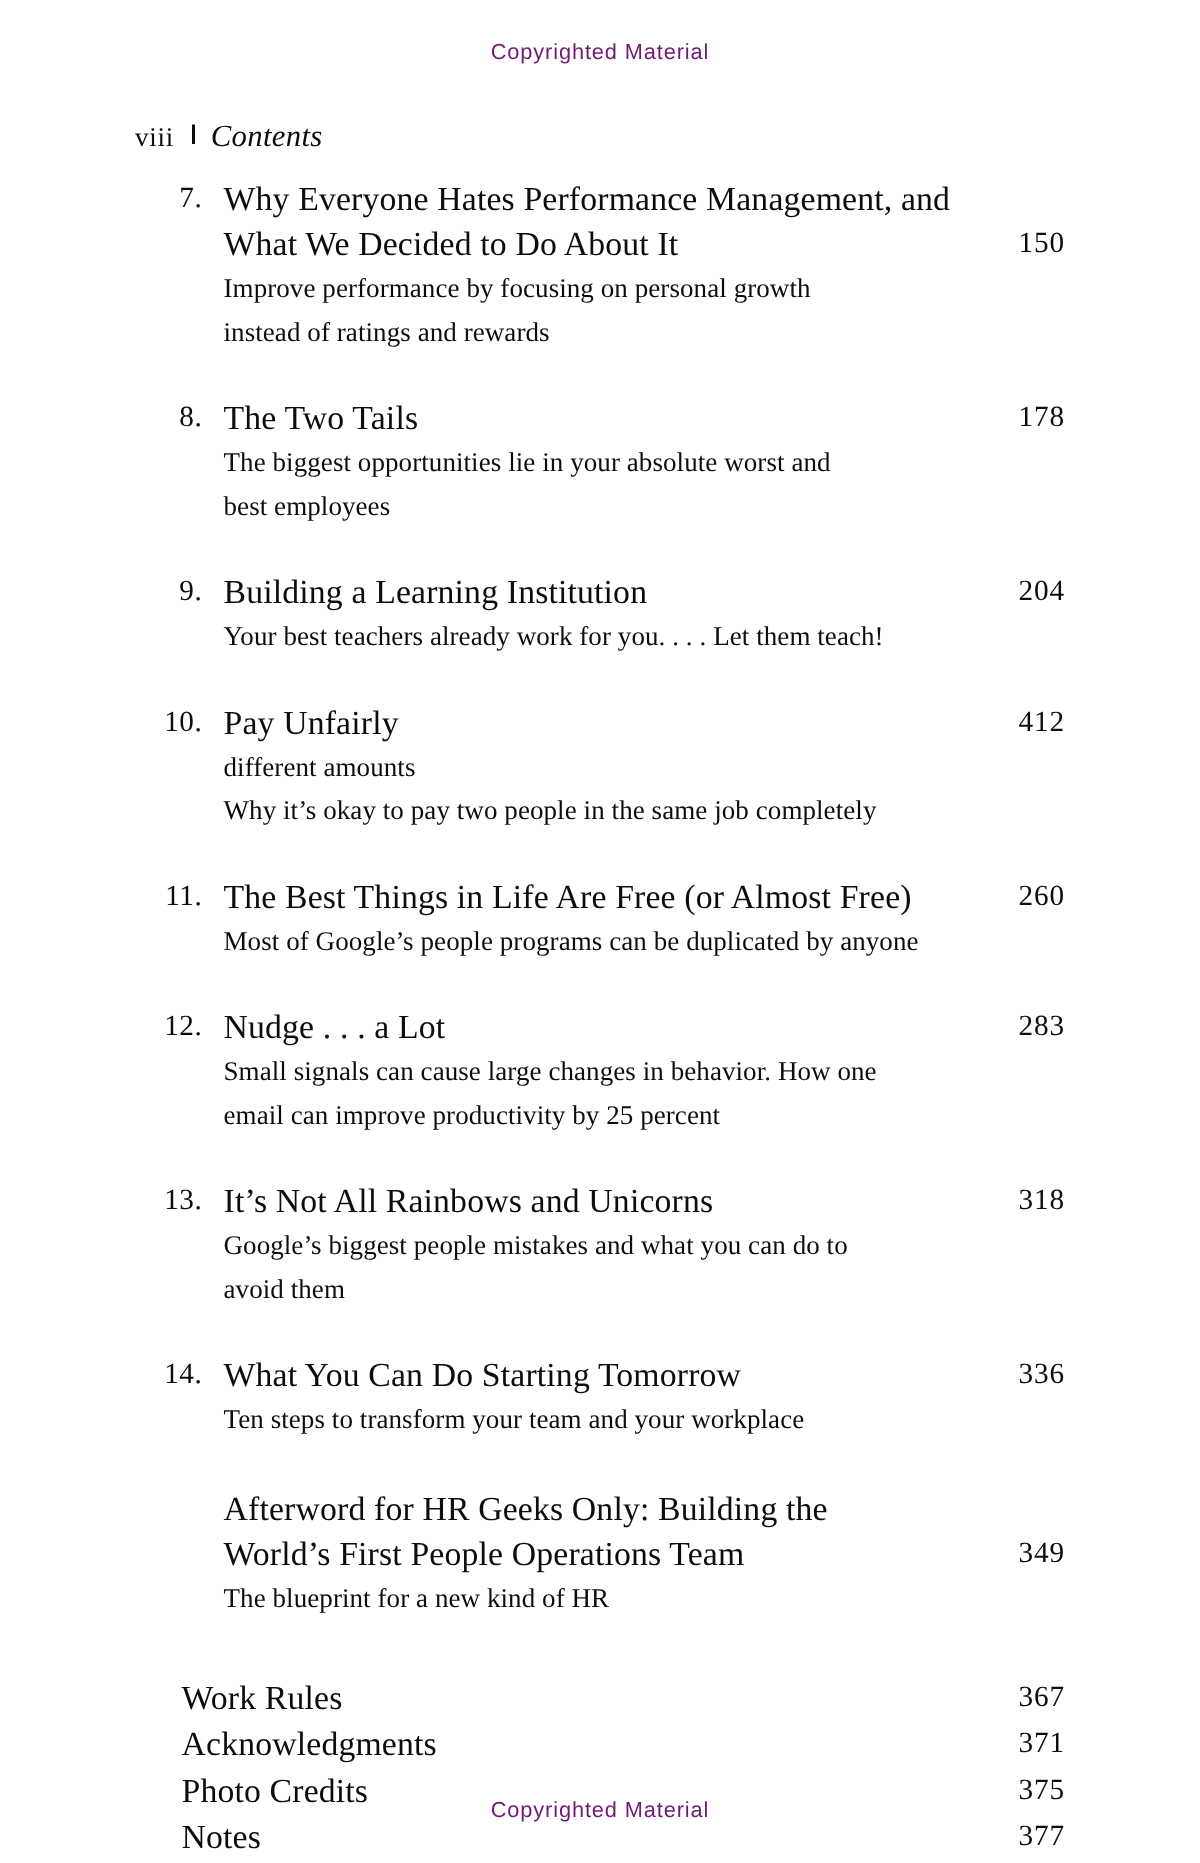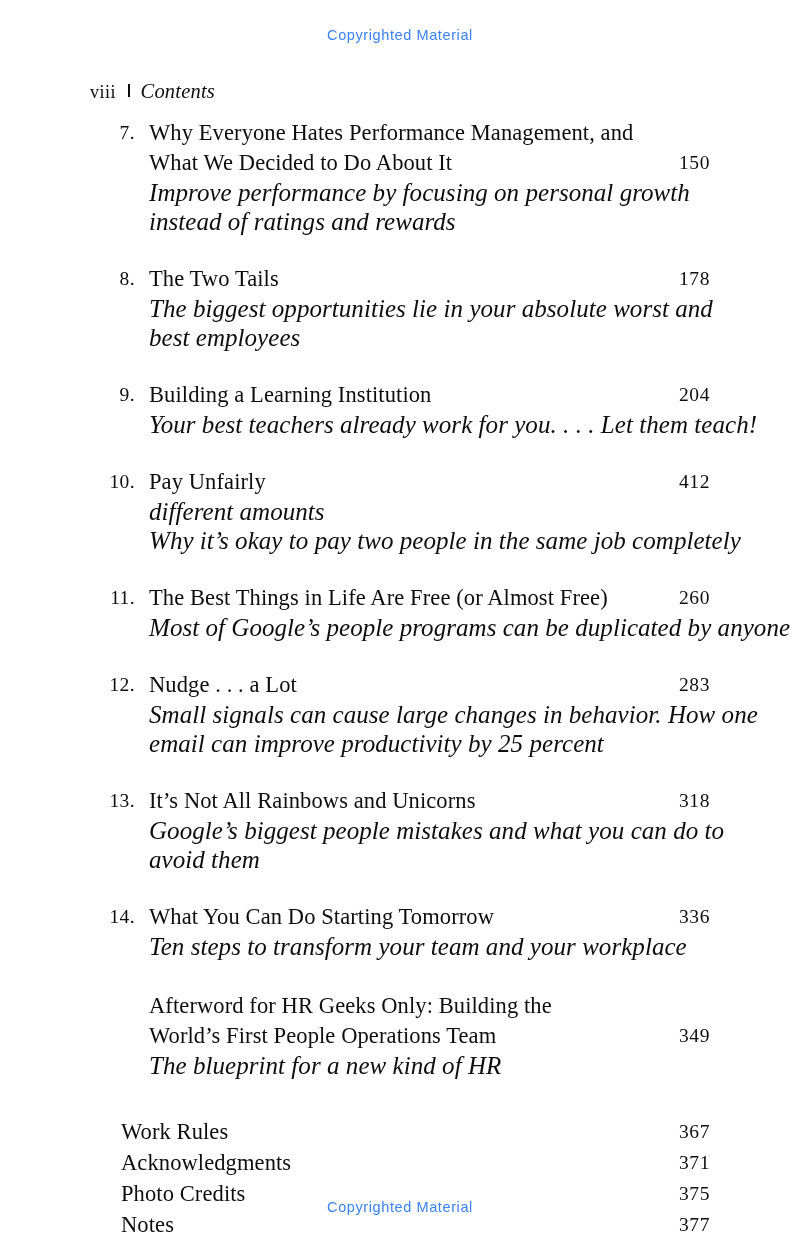--- a/index.html
+++ b/index.html
@@ -21,21 +21,21 @@
 
   
   .watermark {
     position: absolute;
     left: 0;
     width: 800px;
     text-align: center;
     font-family: "Liberation Sans", "DejaVu Sans", sans-serif;
     font-size: 14.5px;
     letter-spacing: 0.6px;
-    color: #3b82f6;
+    color: #701a75;
   }
   .watermark.top    { top: 27px; }
   .watermark.bottom { top: 1199px; }
 
   .folio {
     position: absolute;
     left: 90px;
     top: 80px;
     display: flex;
     align-items: baseline;
@@ -92,22 +92,21 @@
 
   .title-line {
     position: relative;
     font-size: 22.5px;
     line-height: 30px;
     letter-spacing: 0.1px;
     white-space: nowrap;
   }
   .sub-line {
     position: relative;
-    font-style: italic;
-    font-size: 25px;
+    font-size: 18px;
     line-height: 29px;
     letter-spacing: 0.05px;
     white-space: nowrap;
   }
 
   .pageno {
     position: absolute;
     right: 0;
     top: 0;
     width: 60px;

